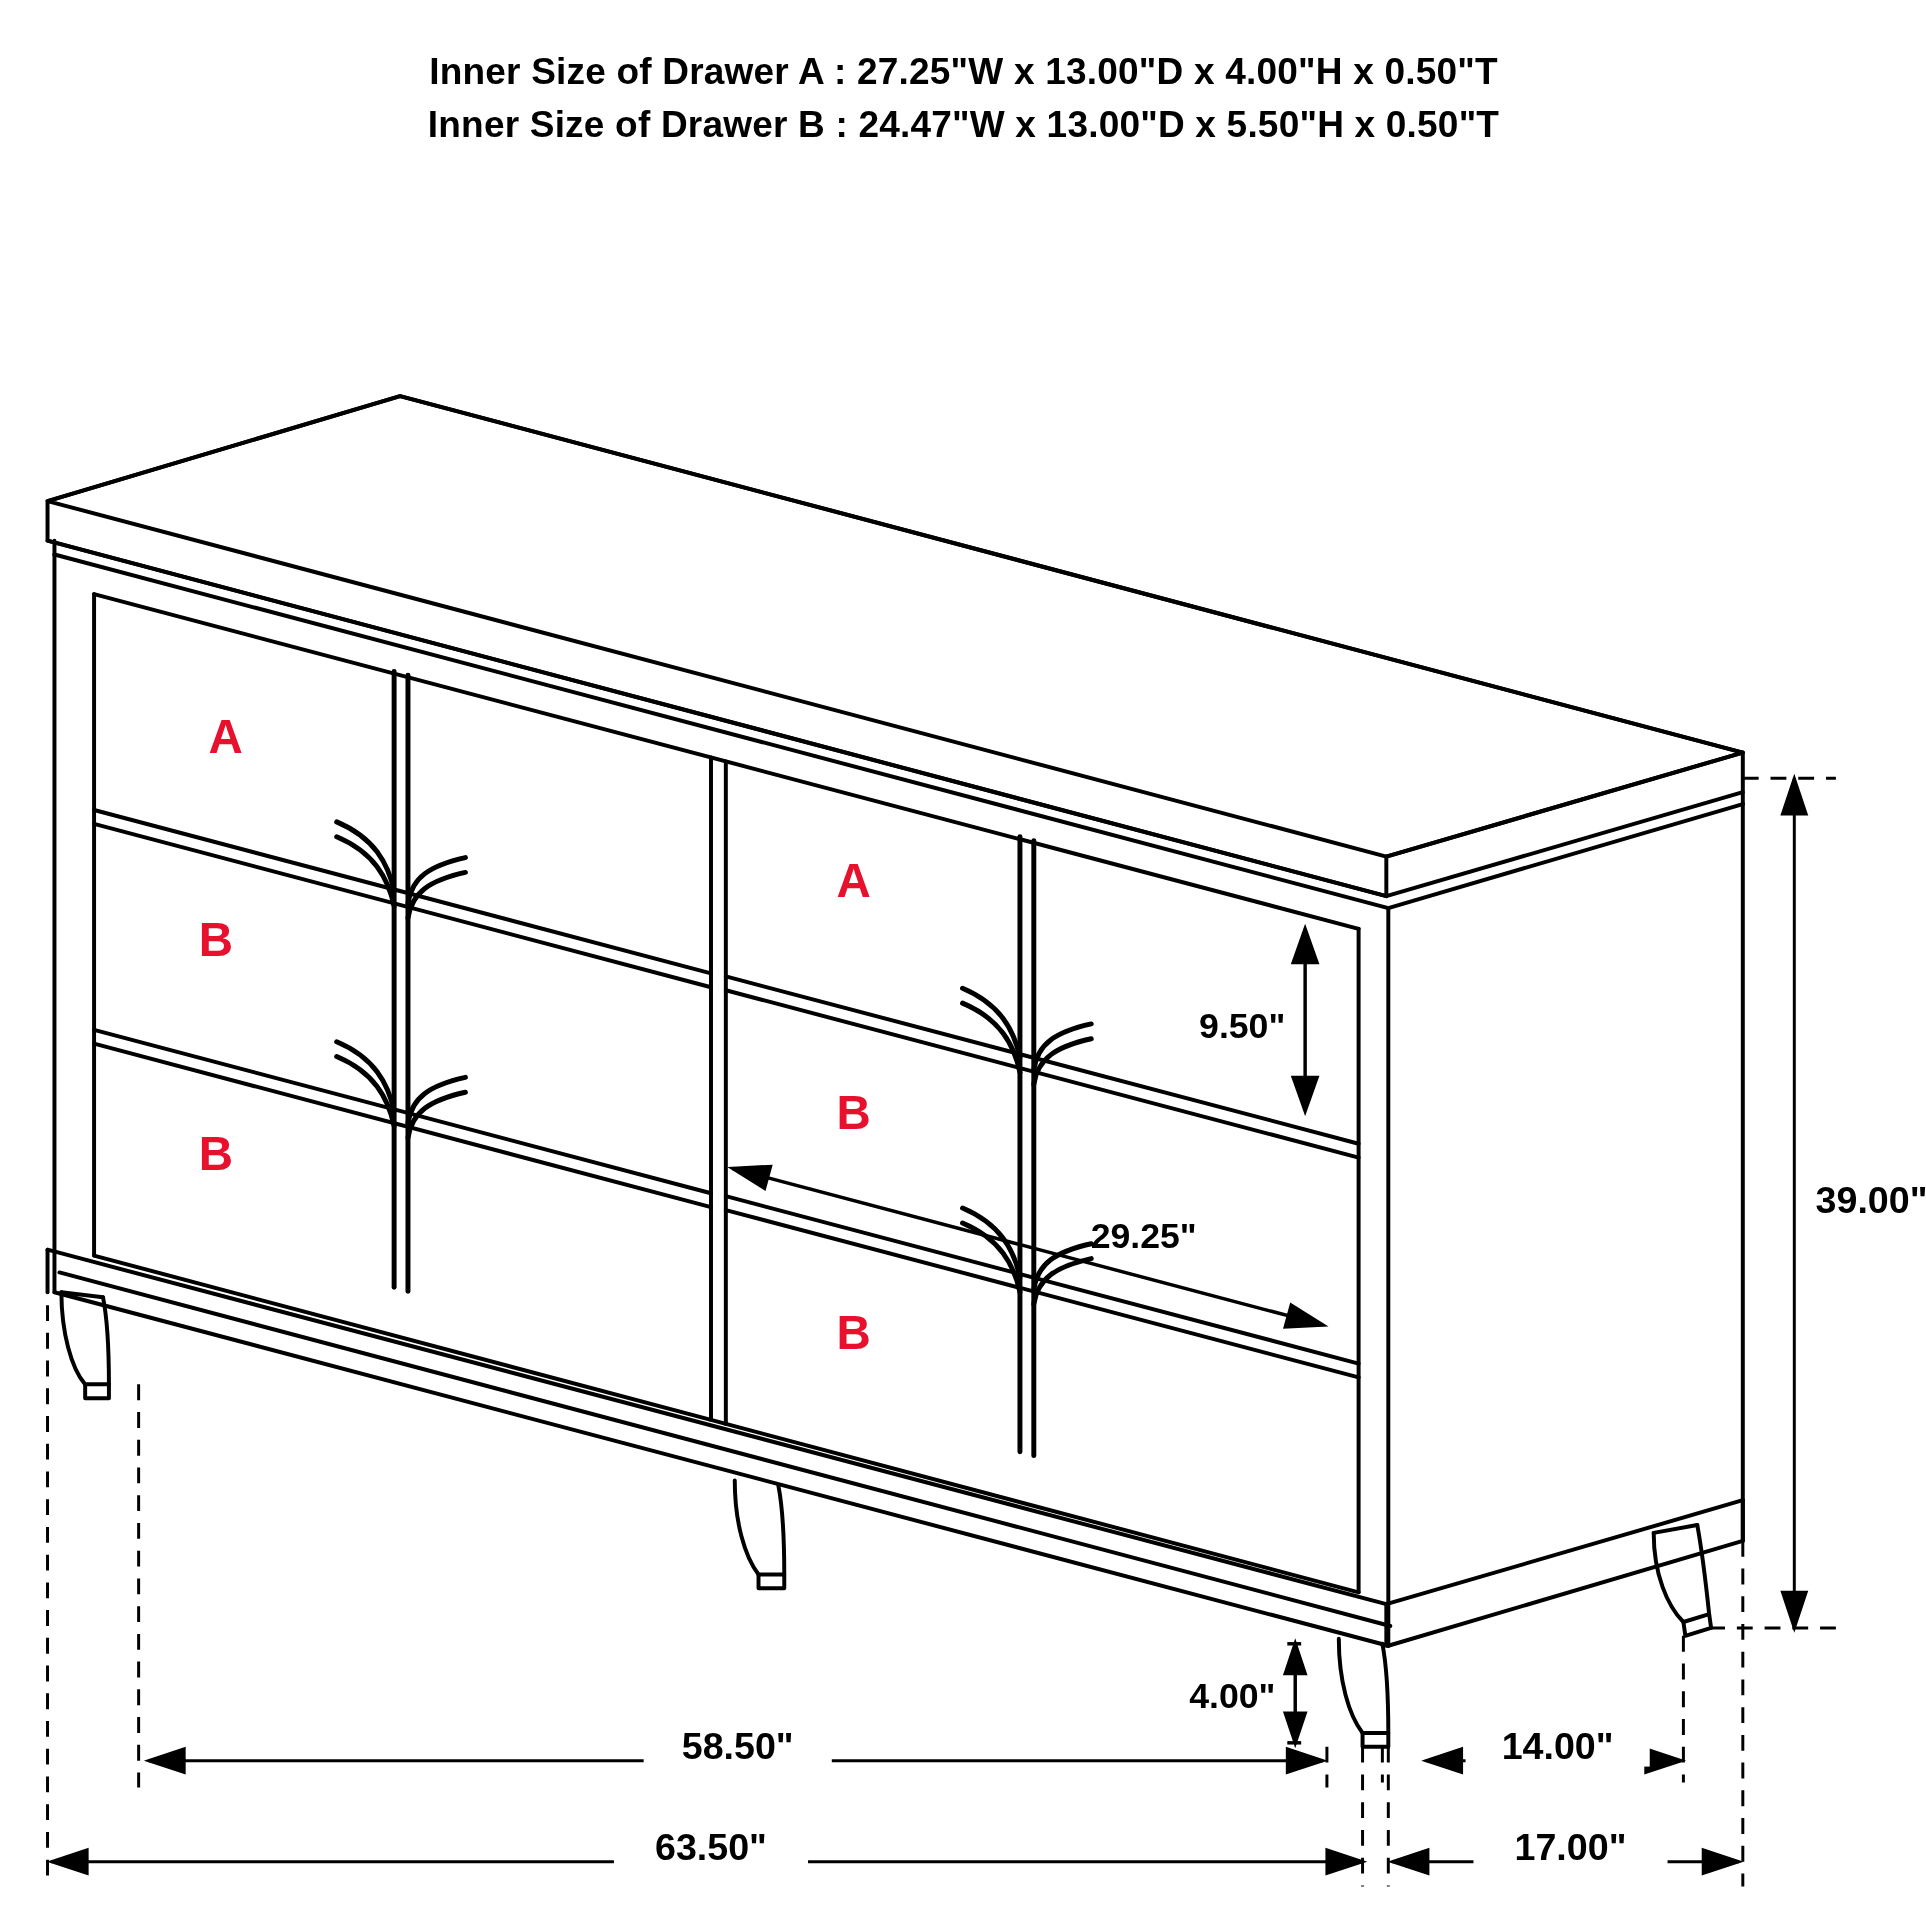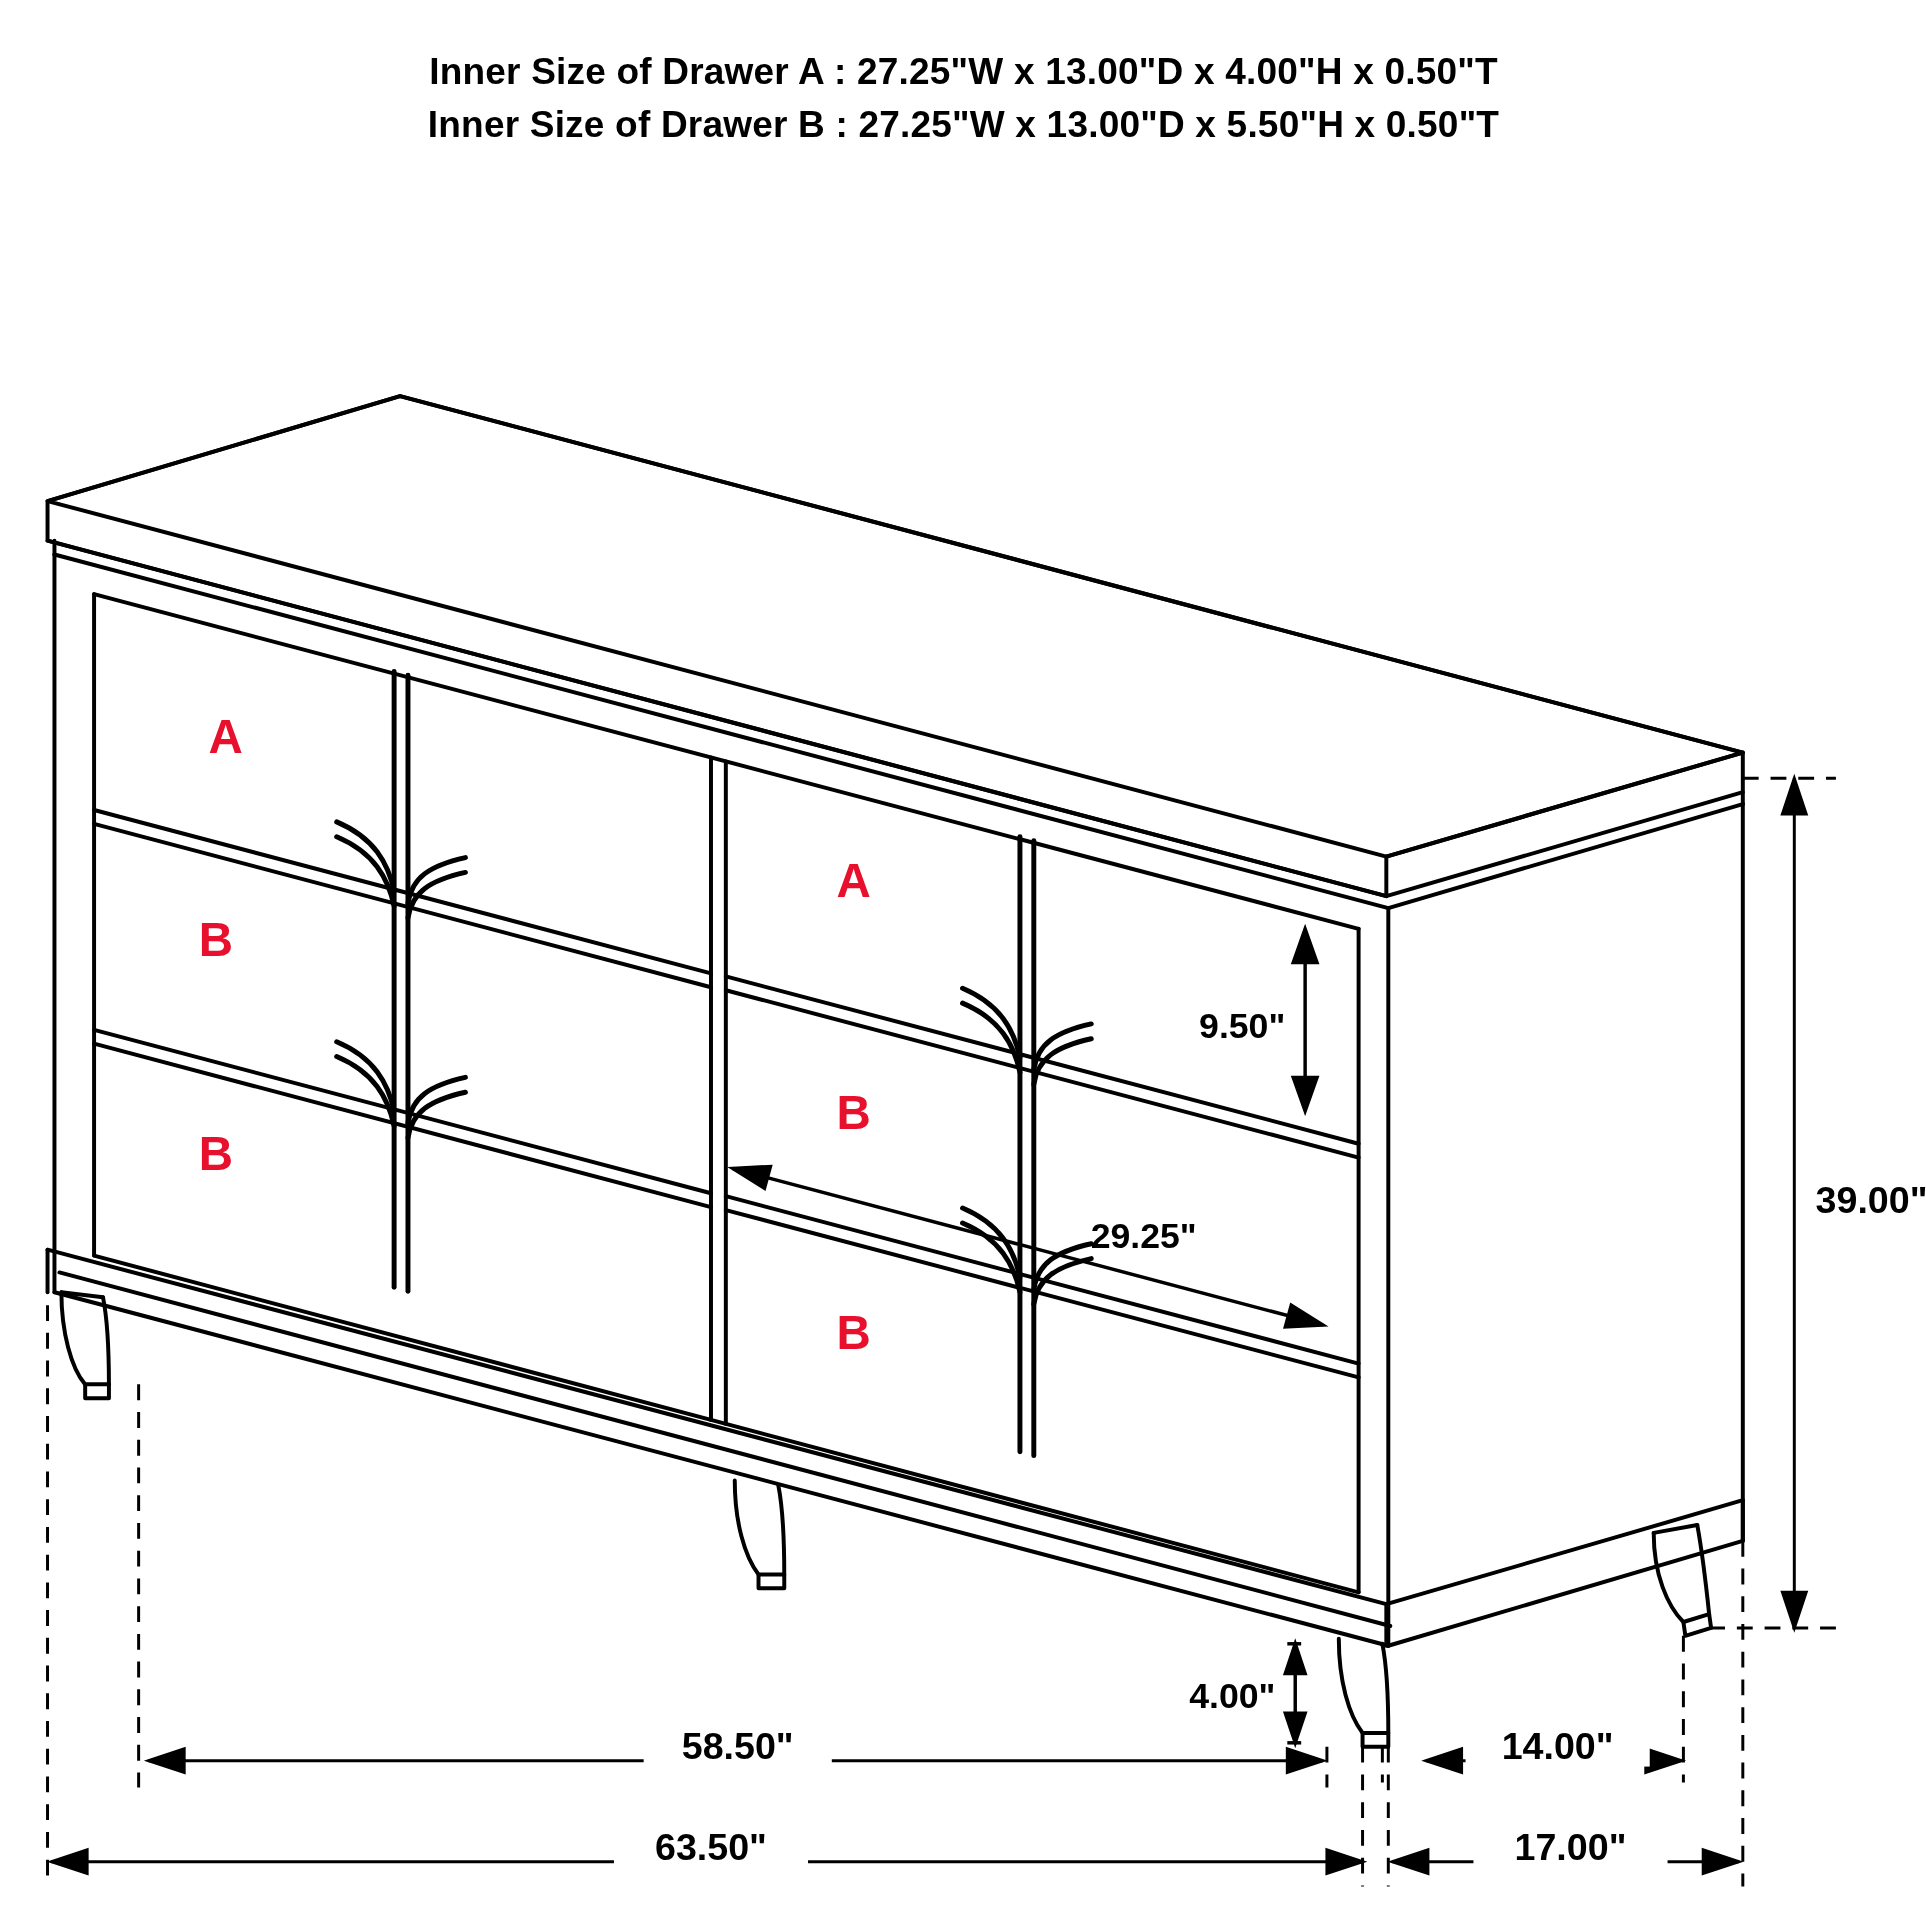--- a/index.html
+++ b/index.html
@@ -63,21 +63,21 @@
     font-size: 48px;
   }
 </style>
 </head>
 <body>
 
 <div id="stage">
 
   <div class="header-block">
     <div class="header-line">Inner Size of Drawer A : 27.25"W x 13.00"D x 4.00"H x 0.50"T</div>
-    <div class="header-line">Inner Size of Drawer B : 27.25"W x 13.00"D x 5.50"H x 0.50"T</div>
+    <div class="header-line">Inner Size of Drawer B : 24.47"W x 13.00"D x 5.50"H x 0.50"T</div>
   </div>
 
   <svg class="drawing" viewBox="0 0 1946 1946">
     <g fill="none" stroke="#000000" stroke-width="4" stroke-linejoin="round" stroke-linecap="round">
 
       <g>
         <path d="M 404,400 L 1760,760 L 1760,800 L 1400,905 L 48,546 L 48,506 Z"></path>
         <path d="M 404,400 L 48,506 L 1400,865 L 1760,760 Z"></path>
         <path d="M 48,546 L 1400,905 L 1400,865"></path>
         <path d="M 1400,865 L 1760,760"></path>

